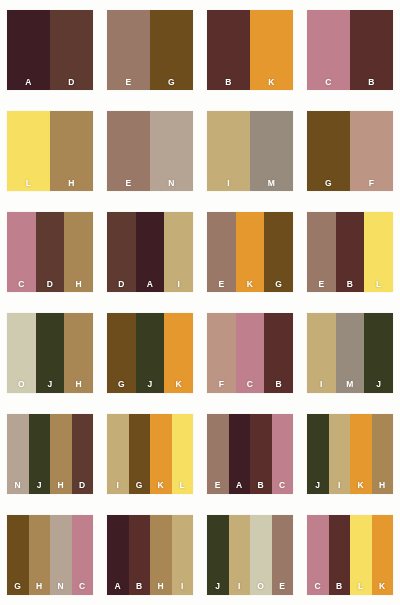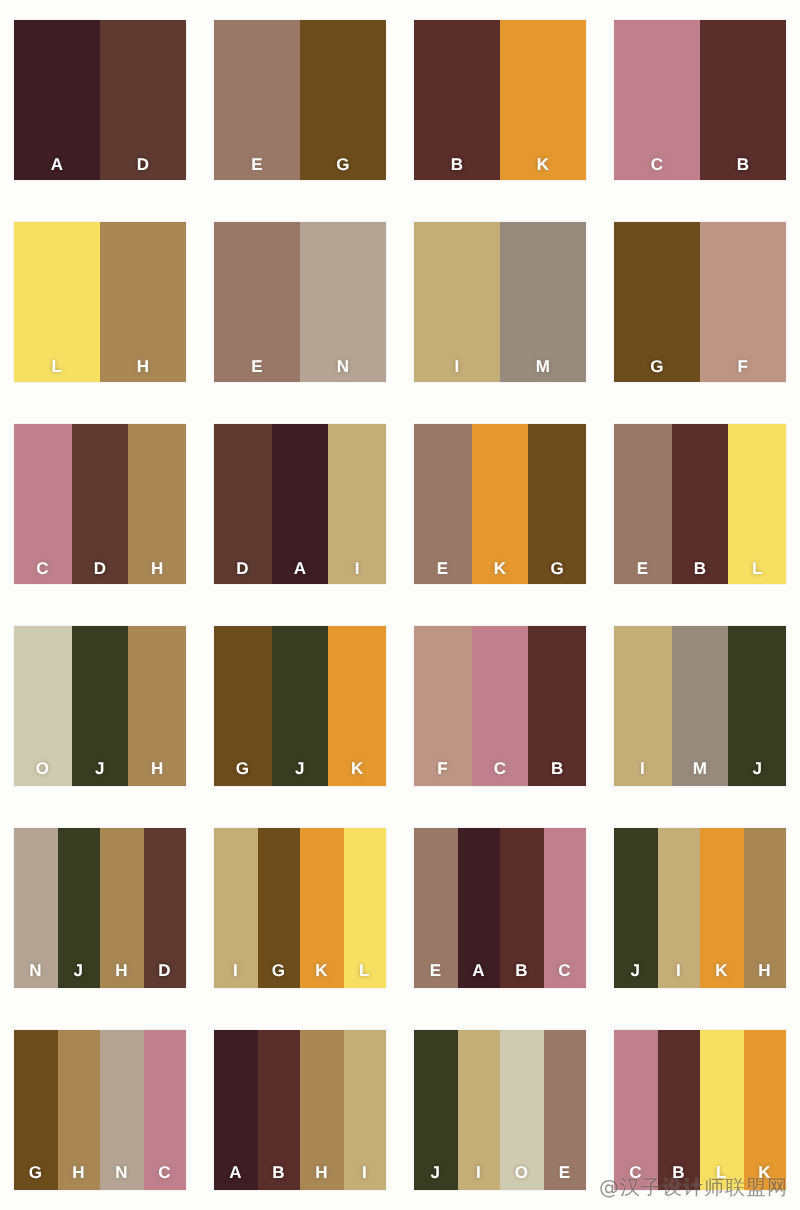--- a/index.html
+++ b/index.html
@@ -388,14 +388,13 @@
           </div>
           <div class="swatch light-bg" style="background-color: rgb(247, 224, 97);">
             <span class="swatch-label">L</span>
           </div>
           <div class="swatch light-bg" style="background-color: rgb(229, 152, 46);">
             <span class="swatch-label">K</span>
           </div>
         </div>
       </div>
     </div>
-  <div id="watermark">@汉子设计师联盟网</div>
 </div>
 
 </body></html>

